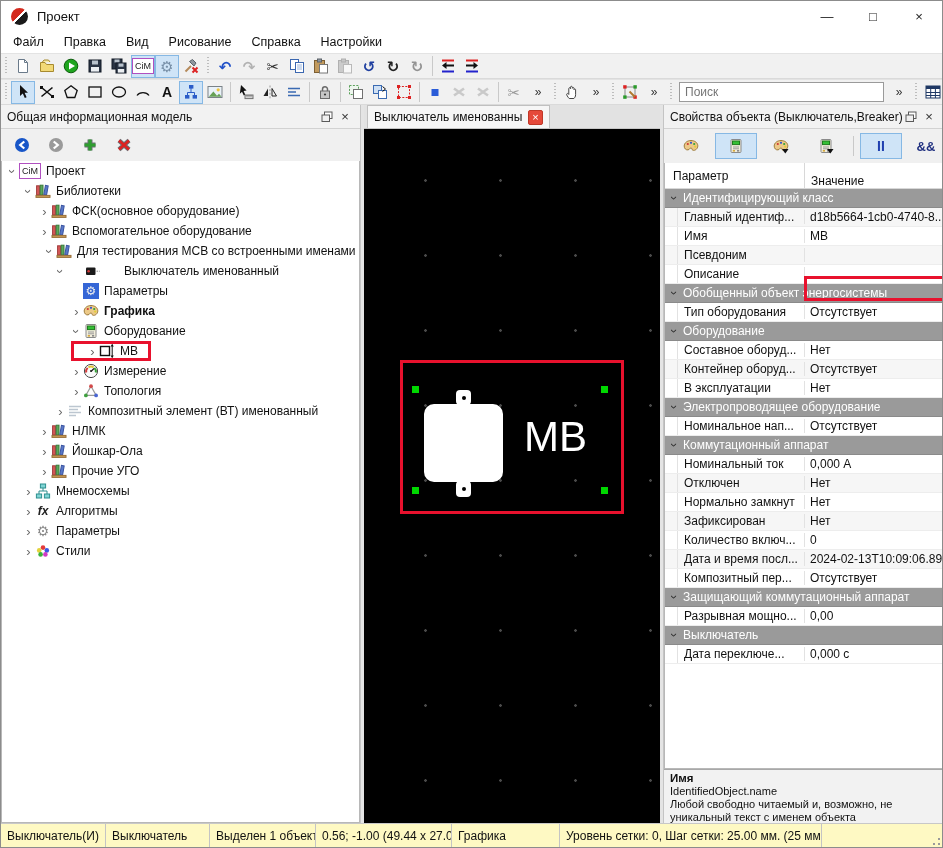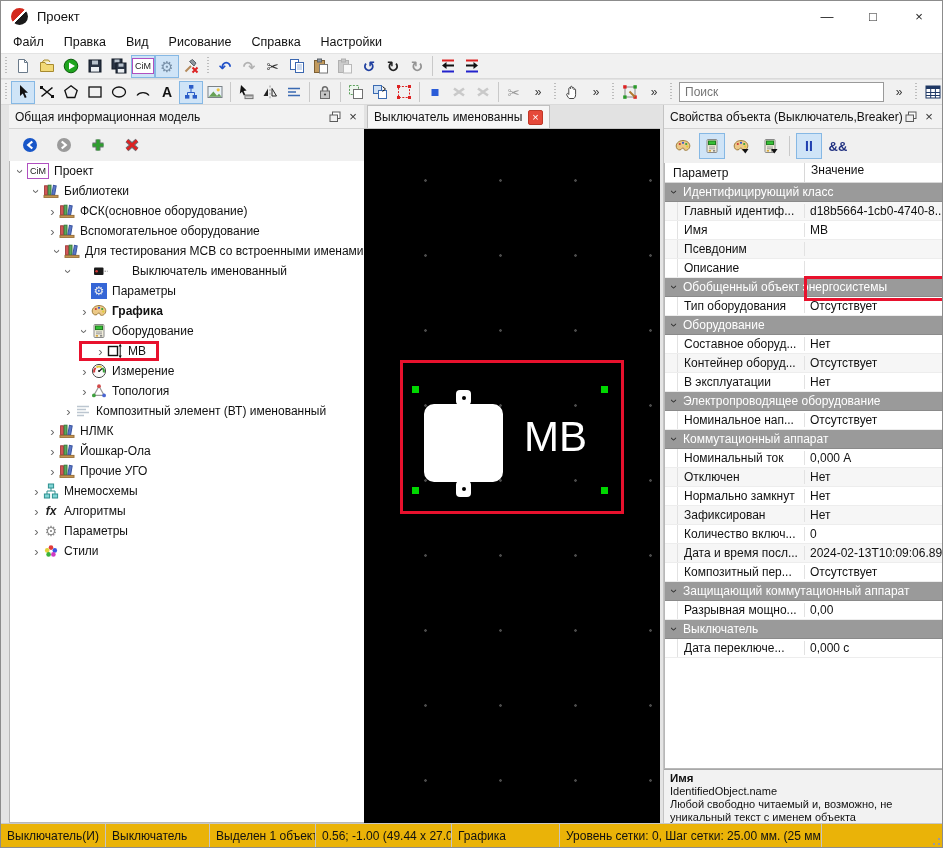--- a/index.html
+++ b/index.html
@@ -50,21 +50,21 @@
   .i-pause { color:#2040b0; font-weight:bold; font-size:14px; }
   .i-and-and { color:#203080; font-weight:bold; font-size:13px; }
   .i-fx { font-style:italic; font-weight:bold; font-size:12px; color:#222; }
   .i-gear-blue { background:#3566d6; color:#eee; font-size:12px; }
   .i-gear-gray { color:#8a8a8a; font-size:14px; }
 
   
   #main { position:absolute; top:104px; left:0; right:0; bottom:24px; background:#e4e4e4; }
 
   .panel { position:absolute; top:0; height:100%; background:#f0f0f0; display:flex; flex-direction:column; }
-  #left-panel  { left:8px; width:360px; border-right:1px solid #c4c4c4; }
+  #left-panel  { left:0; width:360px; border-right:1px solid #c4c4c4; }
   #right-panel { left:662px; width:281px; border-left:1px solid #c4c4c4; }
 
   .panel-header { height:24px; display:flex; align-items:center; font-size:12px;
                   padding:0 6px; border-bottom:1px solid #d2d2d2; background:#f2f2f2; }
   .panel-header .ph-title { flex:1; white-space:nowrap; overflow:hidden; }
   .ph-btn { width:18px; height:18px; display:flex; align-items:center; justify-content:center;
             color:#333; font-size:13px; flex:none; }
 
   #left-toolbar { height:32px; display:flex; align-items:center; gap:12px; padding-left:10px; }
   #left-toolbar .tb-btn { width:22px; height:22px; }
@@ -101,45 +101,45 @@
   .handle { position:absolute; width:7px; height:7px; background:#00d800; }
   #canvas-label { position:absolute; left:160px; top:285px; color:#fff; font-size:42px; line-height:1.1; }
 
   .annotation { position:absolute; border:3px solid #e8112d; pointer-events:none; z-index:9; }
   #canvas-annotation { left:36px; top:231px; width:224px; height:154px; }
   #tree-annotation { left:69px; top:180px; width:80px; height:20px; }
   #prop-annotation { left:139px; top:113px; width:141px; height:25px; }
 
   
   #right-toolbar { height:34px; display:flex; align-items:center; gap:3px; padding-left:6px; }
-  #right-toolbar .tb-btn { width:26px; height:26px; }
+  #right-toolbar .tb-btn { width:42px; height:26px; }
   #table-area { flex:1; background:#fff; border:1px solid #b8b8b8; border-top:none;
                 display:flex; flex-direction:column; position:relative; overflow:hidden; font-size:12px; }
-  .pt-head { display:flex; height:20px; align-items:flex-start; border-bottom:1px solid #d8d8d8; flex:none; }
+  .pt-head { display:flex; height:26px; align-items:flex-end; border-bottom:1px solid #d8d8d8; flex:none; }
   .pt-head .c1 { width:140px; padding-left:8px; border-right:1px solid #d8d8d8; align-self:stretch;
                  display:flex; align-items:center; }
   .pt-head .c2 { flex:1; padding-left:6px; }
   #prop-rows { flex:none; }
   .pgroup { display:flex; height:19px; align-items:center; background:#9a9a9a; color:#fff;
             border-bottom:1px solid #8a8a8a; white-space:nowrap; overflow:hidden; }
   .pgroup .chev { width:18px; text-align:center; color:#2f2f2f; font-size:12px; flex:none;
                   display:inline-flex; justify-content:center; transform:rotate(90deg); }
   .prow { display:flex; height:19px; align-items:center; border-bottom:1px solid #ededed;
           white-space:nowrap; overflow:hidden; }
   .prow.alt { background:#f6f6f6; }
   .prow .gut { width:13px; align-self:stretch; border-right:1px solid #e2e2e2; flex:none; }
   .prow .pname { width:127px; padding-left:6px; border-right:1px solid #e2e2e2; overflow:hidden; flex:none; }
   .prow .pval { flex:1; padding-left:5px; overflow:hidden; }
   #table-filler { flex:1; background:#fff; }
   #desc { height:54px; background:#f2f2f2; border-top:1px solid #a8a8a8; padding:2px 6px;
           font-size:11px; line-height:13px; overflow:hidden; }
   .desc-title { font-weight:bold; font-size:11.5px; }
 
   
-  #statusbar { position:absolute; left:0; right:0; bottom:0; height:24px; background:#eab308;
+  #statusbar { position:absolute; left:0; right:0; bottom:0; height:24px; background:#fef9c3;
                border-top:1px solid #c8c8c8; display:flex; align-items:center; font-size:12px; overflow:hidden; }
   .sseg { height:100%; display:flex; align-items:center; padding-left:6px;
           border-right:1px solid #c4c4c4; white-space:nowrap; overflow:hidden; flex:none; }
   #status-grip { margin-left:auto; width:14px; height:14px; align-self:flex-end; position:relative; }
   #status-grip i { position:absolute; width:2px; height:2px; background:#9a9a9a; }
 </style>
 </head>
 <body>
 
 <div id="app">

